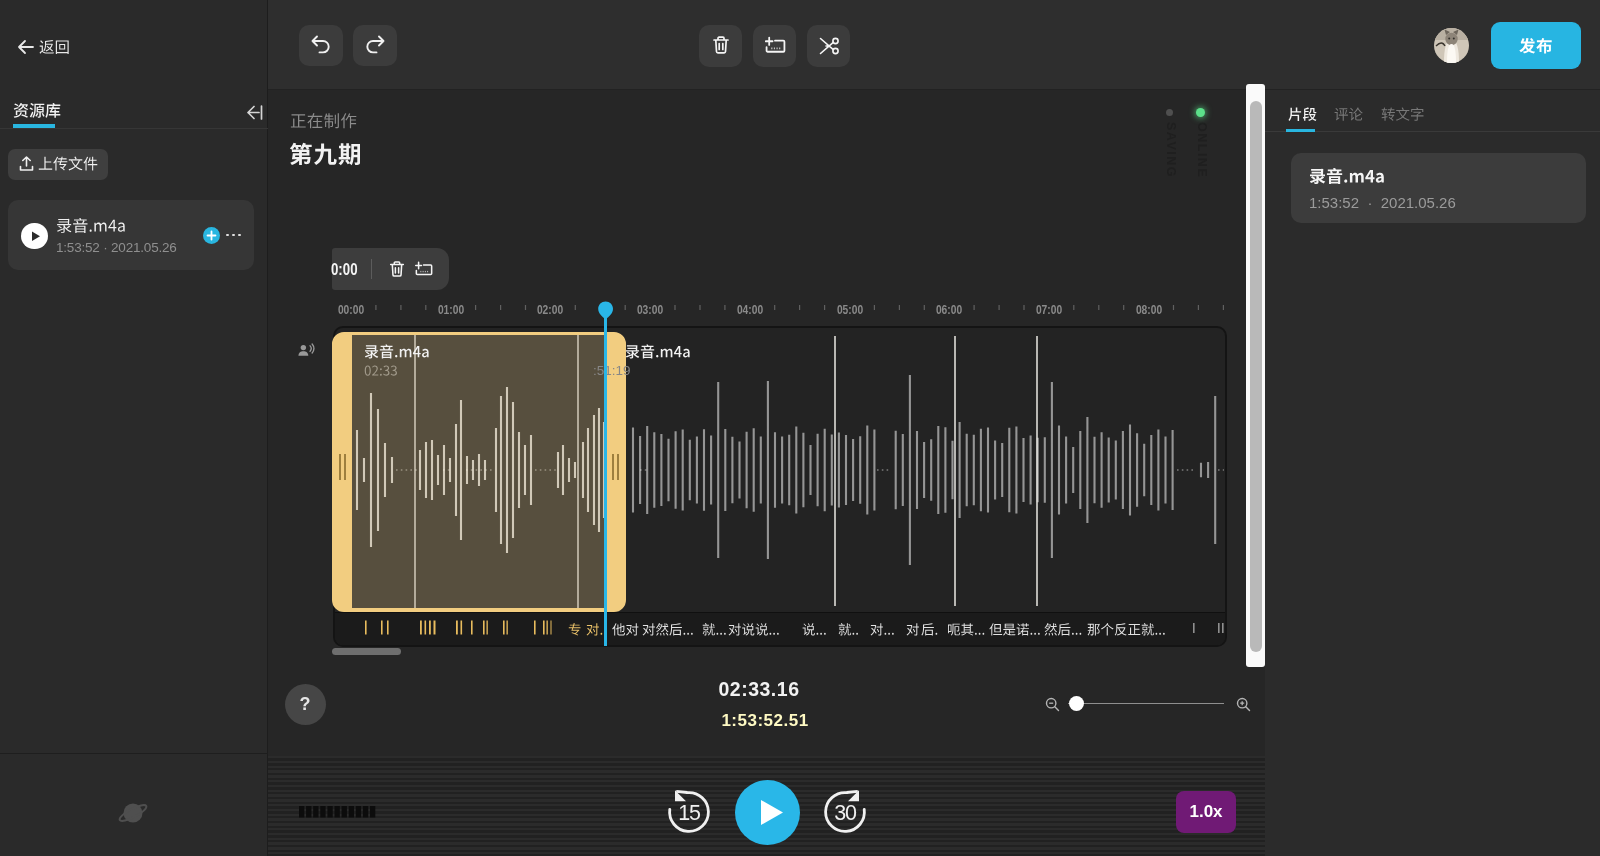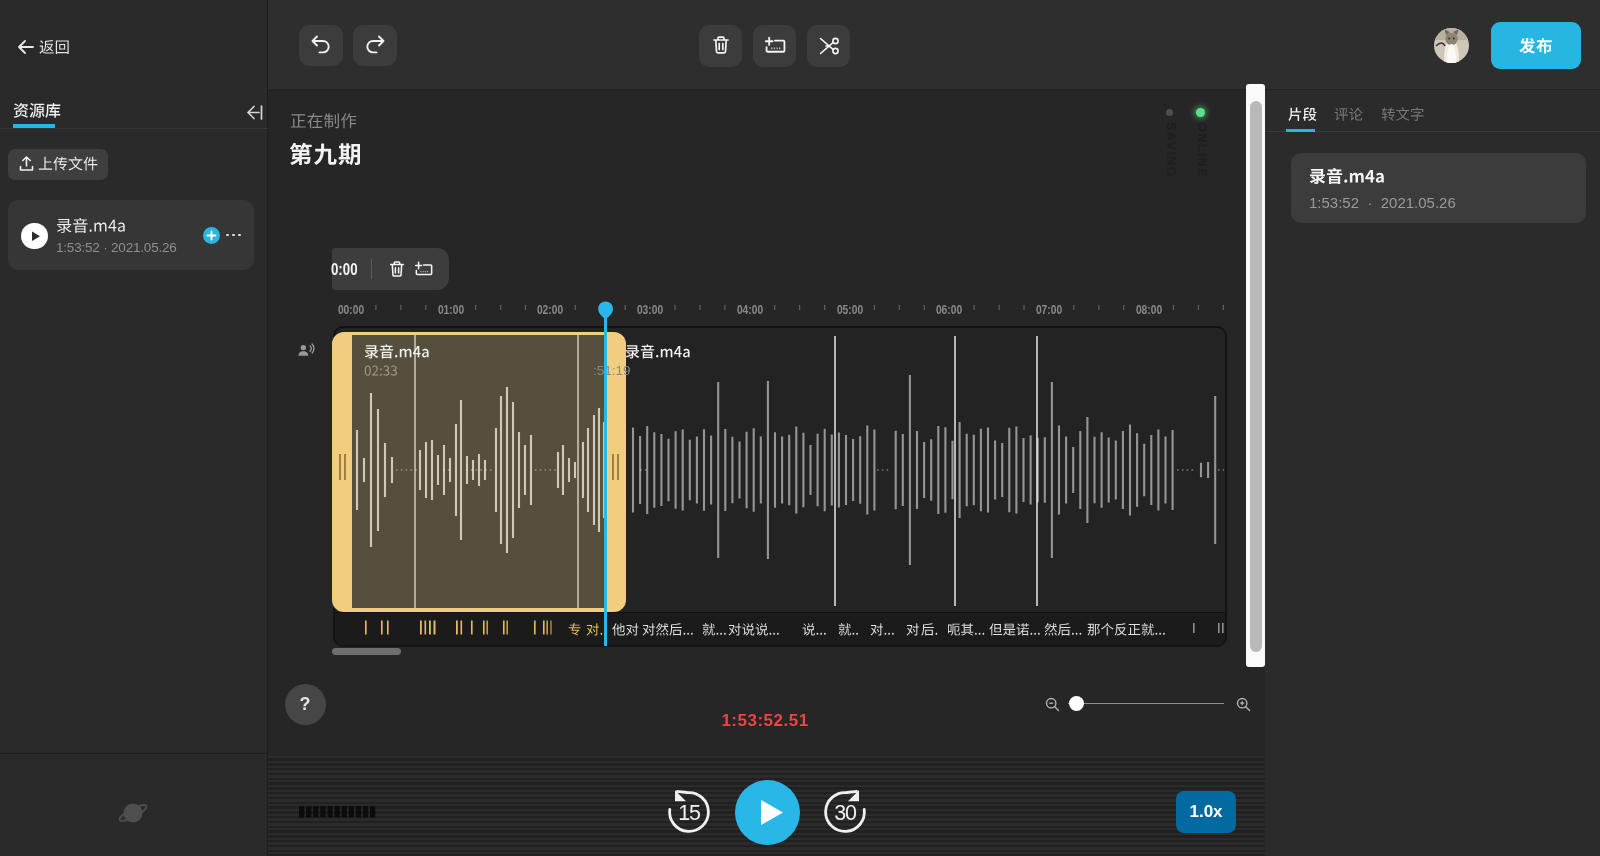--- a/index.html
+++ b/index.html
@@ -276,21 +276,22 @@
         <path d="M5.8 -9.7 5.8 -7.5H3.8C3.8 -8.2 3.9 -8.9 3.9 -9.7ZM0.8 -4.3V-3.4H2.4C2.0 -1.9 1.5 -0.6 0.6 0.3C0.8 0.5 1.2 0.9 1.4 1.1C2.4 -0.1 3.0 -1.6 3.4 -3.4H5.7C5.6 -1.5 5.5 -0.6 5.4 -0.4C5.3 -0.2 5.2 -0.1 5.0 -0.1C4.7 -0.1 4.1 -0.1 3.5 -0.2C3.7 0.1 3.8 0.6 3.8 0.9C4.4 0.9 5.0 0.9 5.4 0.9C5.8 0.8 6.1 0.7 6.3 0.3C6.7 -0.4 6.7 -2.7 6.8 -10.1C6.8 -10.2 6.8 -10.7 6.8 -10.7H0.7V-9.7H2.9C2.8 -9.0 2.8 -8.2 2.8 -7.5H0.9V-6.6H2.8C2.7 -5.8 2.6 -5.0 2.5 -4.3ZM5.7 -6.6 5.7 -4.3H3.5C3.6 -5.0 3.7 -5.8 3.8 -6.6ZM7.9 -10.6V1.1H8.9V-9.7H11.5C11.0 -8.6 10.4 -7.2 9.8 -6.0C11.2 -4.8 11.7 -3.9 11.7 -3.0C11.7 -2.5 11.6 -2.1 11.3 -2.0C11.1 -1.9 10.8 -1.8 10.6 -1.8C10.3 -1.8 9.8 -1.8 9.3 -1.8C9.5 -1.6 9.6 -1.1 9.6 -0.9C10.1 -0.9 10.6 -0.9 11.0 -0.9C11.4 -0.9 11.7 -1.0 11.9 -1.2C12.4 -1.5 12.6 -2.1 12.6 -2.9C12.6 -3.9 12.3 -4.9 10.8 -6.2C11.5 -7.4 12.2 -9.0 12.8 -10.2L12.1 -10.7L11.9 -10.6Z M19.7 -7.4V1.1H20.8V-7.4ZM20.3 -11.4C19.0 -9.1 16.5 -7.1 14.0 -6.0C14.3 -5.8 14.6 -5.4 14.7 -5.1C16.8 -6.1 18.8 -7.7 20.3 -9.5C22.1 -7.4 23.8 -6.1 25.8 -5.1C26.0 -5.4 26.3 -5.8 26.6 -6.0C24.5 -7.0 22.6 -8.3 20.9 -10.3L21.2 -10.9Z M37.9 -11.2C35.9 -10.7 32.3 -10.3 29.3 -10.2V-6.6C29.3 -4.5 29.2 -1.6 27.7 0.5C28.0 0.6 28.4 0.9 28.6 1.1C30.0 -0.9 30.3 -4.0 30.3 -6.2H31.2C31.8 -4.5 32.7 -3.0 33.9 -1.8C32.7 -0.9 31.3 -0.3 29.9 0.1C30.1 0.3 30.3 0.7 30.5 1.0C32.0 0.6 33.5 -0.1 34.7 -1.1C35.9 -0.2 37.3 0.5 39.0 1.0C39.1 0.7 39.4 0.3 39.6 0.1C38.0 -0.3 36.6 -0.9 35.5 -1.8C36.8 -3.1 37.9 -4.8 38.5 -7.0L37.8 -7.3L37.6 -7.2H30.3V-9.3C33.3 -9.4 36.5 -9.8 38.7 -10.4ZM37.2 -6.2C36.6 -4.7 35.8 -3.4 34.7 -2.5C33.6 -3.5 32.8 -4.7 32.3 -6.2Z M43.0 -6.9V-0.5H41.2V0.5H53.3V-0.5H48.1V-4.8H52.4V-5.8H48.1V-9.4H52.9V-10.4H41.7V-9.4H47.1V-0.5H44.1V-6.9Z M56.3 -6.9H59.4V-5.2H56.3ZM63.7 -5.8V-0.7C63.7 0.1 63.8 0.4 64.0 0.5C64.3 0.7 64.6 0.8 64.9 0.8C65.1 0.8 65.6 0.8 65.7 0.8C66.0 0.8 66.3 0.7 66.5 0.6C66.7 0.5 66.9 0.4 67.0 0.1C67.0 -0.2 67.1 -0.9 67.1 -1.5C66.8 -1.6 66.5 -1.8 66.3 -1.9C66.3 -1.2 66.3 -0.7 66.2 -0.5C66.2 -0.2 66.2 -0.1 66.1 -0.1C66.0 -0.0 65.8 -0.0 65.7 -0.0C65.5 -0.0 65.2 -0.0 65.1 -0.0C64.9 -0.0 64.8 -0.0 64.7 -0.1C64.7 -0.1 64.6 -0.3 64.6 -0.6V-5.8ZM55.9 -3.7C55.7 -2.6 55.2 -1.5 54.7 -0.7C54.9 -0.6 55.2 -0.3 55.4 -0.2C56.0 -1.0 56.5 -2.3 56.8 -3.5ZM58.9 -3.5C59.4 -2.8 59.8 -1.8 59.9 -1.1L60.7 -1.5C60.5 -2.1 60.1 -3.1 59.7 -3.8ZM64.4 -10.3C64.9 -9.7 65.5 -8.8 65.7 -8.3L66.5 -8.7C66.2 -9.3 65.6 -10.1 65.1 -10.7ZM55.5 -7.7V-4.4H57.5V-0.0C57.5 0.1 57.4 0.1 57.3 0.1C57.2 0.2 56.7 0.2 56.2 0.1C56.4 0.4 56.5 0.7 56.5 1.0C57.2 1.0 57.7 1.0 58.0 0.9C58.3 0.7 58.4 0.4 58.4 0.0V-4.4H60.3V-7.7ZM57.0 -11.2C57.2 -10.7 57.5 -10.2 57.6 -9.7H54.7V-8.8H60.9V-9.7H58.7C58.5 -10.2 58.2 -10.8 57.9 -11.4ZM62.9 -11.3C62.9 -10.2 62.9 -9.0 62.8 -7.8H61.0V-6.9H62.8C62.5 -4.0 61.9 -1.2 59.9 0.5C60.2 0.6 60.5 0.9 60.6 1.1C62.7 -0.8 63.4 -3.8 63.7 -6.9H66.9V-7.8H63.8C63.8 -9.0 63.9 -10.2 63.9 -11.3Z M69.4 0.2C69.9 0.2 70.3 -0.2 70.3 -0.8C70.3 -1.3 69.9 -1.7 69.4 -1.7C68.9 -1.7 68.5 -1.3 68.5 -0.8C68.5 -0.2 68.9 0.2 69.4 0.2Z M73.1 0.2C73.6 0.2 74.0 -0.2 74.0 -0.8C74.0 -1.3 73.6 -1.7 73.1 -1.7C72.6 -1.7 72.2 -1.3 72.2 -0.8C72.2 -0.2 72.6 0.2 73.1 0.2Z M76.9 0.2C77.4 0.2 77.8 -0.2 77.8 -0.8C77.8 -1.3 77.4 -1.7 76.9 -1.7C76.4 -1.7 76.0 -1.3 76.0 -0.8C76.0 -0.2 76.4 0.2 76.9 0.2Z" fill="#e2e2e2"></path>
       </g>
     </svg>
     <div class="abs" style="left:604.4px;top:316px;width:2.6px;height:330px;background:#29b6e8"></div>
     <svg class="abs" style="left:598.2px;top:301px" width="16" height="21" viewBox="0 0 16 21">
       <path d="M7.6 0.5 C11.8 0.5 15 3.6 15 7.8 C15 12.6 11 15.5 7.6 18.5 C4.2 15.5 0.2 12.6 0.2 7.8 C0.2 3.6 3.4 0.5 7.6 0.5 Z" fill="#29b6e8"></path>
     </svg>
     <div class="abs" style="left:332px;top:647.5px;width:69px;height:7px;background:#6e6e6e;border-radius:3.5px"></div>
     <div class="abs" style="left:284.5px;top:684px;width:41px;height:41px;border-radius:50%;background:#464646"></div>
     <div class="abs" style="left:284.5px;top:684px;width:41px;height:41px;text-align:center;line-height:41px;font-size:18px;font-weight:bold;color:#e6e6e6">?</div>
-    <div class="abs" style="left:565px;top:711px;width:400px;text-align:center;font-size:17px;font-weight:bold;color:#ef4444;letter-spacing:0.5px">1:53:52.51</div>
+    <div class="abs" style="left:559px;top:678px;width:400px;text-align:center;font-size:19.5px;font-weight:bold;color:#f2f2f2;letter-spacing:0.5px">02:33.16</div>
+    <div class="abs" style="left:565px;top:711px;width:400px;text-align:center;font-size:17px;font-weight:bold;color:#fef9c3;letter-spacing:0.5px">1:53:52.51</div>
     <svg class="abs" style="left:1045px;top:697px" width="15" height="15" viewBox="0 0 15 15">
       <circle cx="6.2" cy="6.2" r="4.7" stroke="#b5b5b5" stroke-width="1.4" fill="none"></circle>
       <path d="M9.8 9.8 L13.5 13.5" stroke="#b5b5b5" stroke-width="1.4" stroke-linecap="round"></path>
       <path d="M4.2 6.2H8.2" stroke="#b5b5b5" stroke-width="1.3"></path>
     </svg>
     <svg class="abs" style="left:1236px;top:697px" width="15" height="15" viewBox="0 0 15 15">
       <circle cx="6.2" cy="6.2" r="4.7" stroke="#b5b5b5" stroke-width="1.4" fill="none"></circle>
       <path d="M9.8 9.8 L13.5 13.5" stroke="#b5b5b5" stroke-width="1.4" stroke-linecap="round"></path>
       <path d="M6.2 4.2V8.2 M4.2 6.2H8.2" stroke="#b5b5b5" stroke-width="1.3"></path>
     </svg>
@@ -345,13 +346,13 @@
     <svg class="abs" style="left:822px;top:789px;overflow:visible" width="46" height="46" viewBox="0 0 46 46">
       <path d="M24.69 3.67 A19.4 19.4 0 1 0 42.21 20.30" stroke="#f0f0f0" stroke-width="2.8" fill="none" stroke-linecap="round"></path>
       <path d="M24.69 3.5 L35.8 2.3" stroke="#f0f0f0" stroke-width="2.8" fill="none"></path>
       <path d="M37 1.3 L37 12.3 L26 12.3 Z" fill="#f0f0f0" stroke="none"></path>
       <text x="23" y="30.9" text-anchor="middle" font-family="Liberation Sans" font-size="21.5" letter-spacing="-1.2" fill="#f0f0f0">30</text>
     </svg>
     <div class="abs" style="left:735px;top:779.5px;width:65px;height:65px;border-radius:50%;background:#29b7e8"></div>
     <svg class="abs" style="left:735px;top:779.5px" width="65" height="65">
       <path d="M26 20 L48 32.5 L26 45 Z" fill="#fff"></path>
     </svg>
-    <div class="abs" style="left:1176px;top:791px;width:60px;height:42px;background:#0369a1;border-radius:8px;text-align:center;line-height:42px;font-size:17px;font-weight:bold;color:#fff">1.0x</div>
+    <div class="abs" style="left:1176px;top:791px;width:60px;height:42px;background:#701a75;border-radius:8px;text-align:center;line-height:42px;font-size:17px;font-weight:bold;color:#fff">1.0x</div>
   </div>
 </body></html>

